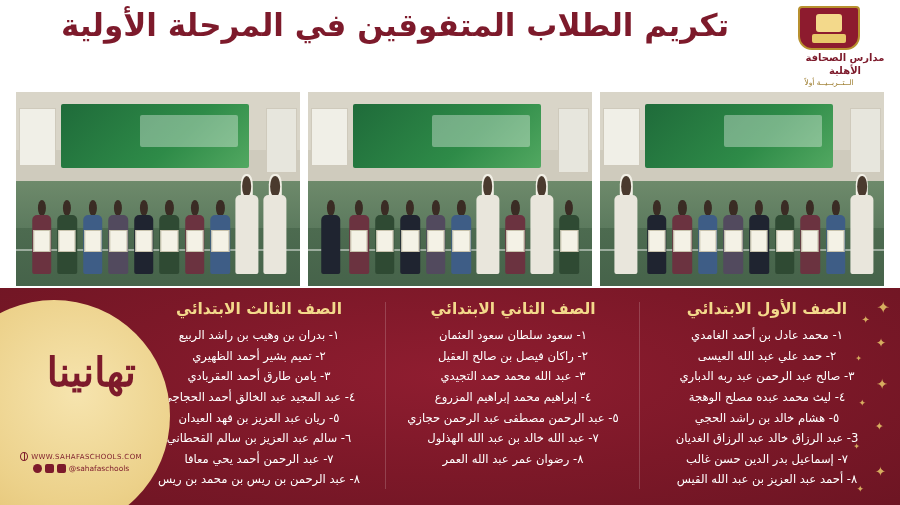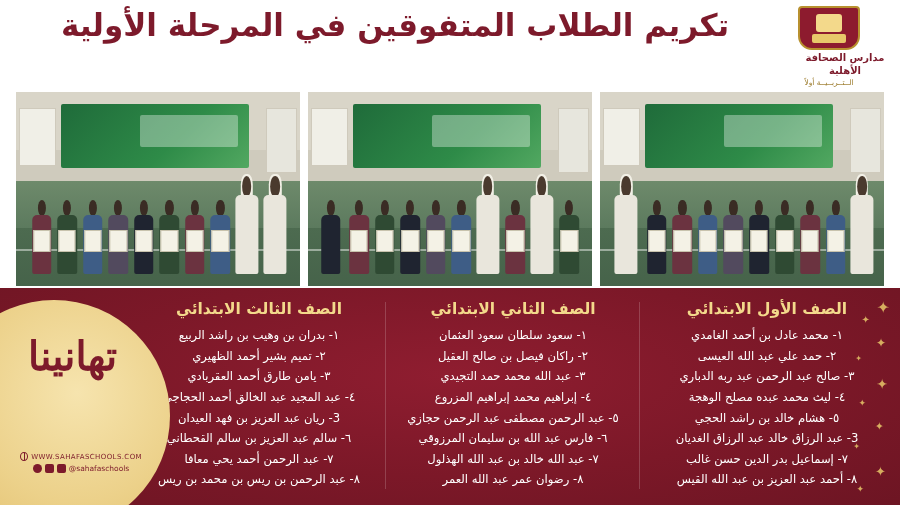--- a/index.html
+++ b/index.html
@@ -251,23 +251,23 @@
   
   .gold-circle {
     position: absolute;
     left: -62px; top: 300px;
     width: 232px; height: 232px;
     border-radius: 50%;
     background: radial-gradient(circle at 60% 40%, #f6e4ae 0%, #ecd18a 55%, #e0bd6a 100%);
   }
   .congrats {
     position: absolute;
-    left: 28px; top: 336px;
+    left: 28px; top: 352px;
     width: 108px;
-    text-align: left;
+    text-align: right;
     color: #7d1a2b;
     font-size: 40px;
     font-weight: bold;
     font-family: "DejaVu Serif", "Liberation Serif", serif;
     line-height: 1;
   }
   .social {
     position: absolute;
     left: 20px; top: 452px;
     width: 122px;
@@ -540,34 +540,33 @@
     </div>
 
     <div class="col">
       <div class="col-title">الصف الثاني الابتدائي</div>
       <ol>
         <li>١- سعود سلطان سعود العثمان</li>
         <li>٢- راكان فيصل بن صالح العقيل</li>
         <li>٣- عبد الله محمد حمد التجيدي</li>
         <li>٤- إبراهيم محمد إبراهيم المزروع</li>
         <li>٥- عبد الرحمن مصطفى عبد الرحمن حجازي</li>
-        <li>٦- فارس عبد الله بن سليمان المرزوقي</li>
         <li>٧- عبد الله خالد بن عبد الله الهذلول</li>
         <li>٨- رضوان عمر عبد الله العمر</li>
       </ol>
     </div>
 
     <div class="col">
       <div class="col-title">الصف الثالث الابتدائي</div>
       <ol>
         <li>١- بدران بن وهيب بن راشد الربيع</li>
         <li>٢- تميم بشير أحمد الظهيري</li>
         <li>٣- يامن طارق أحمد العقربادي</li>
         <li>٤- عبد المجيد عبد الخالق أحمد الحجاجي</li>
-        <li>3- ريان عبد العزيز بن فهد العيدان</li>
+        <li>٥- ريان عبد العزيز بن فهد العيدان</li>
         <li>٦- سالم عبد العزيز بن سالم القحطاني</li>
         <li>٧- عبد الرحمن أحمد يحي معافا</li>
         <li>٨- عبد الرحمن بن ريس بن محمد بن ريس</li>
       </ol>
     </div>
 
   </div>
 </div>
 
 <div class="gold-circle"></div>

